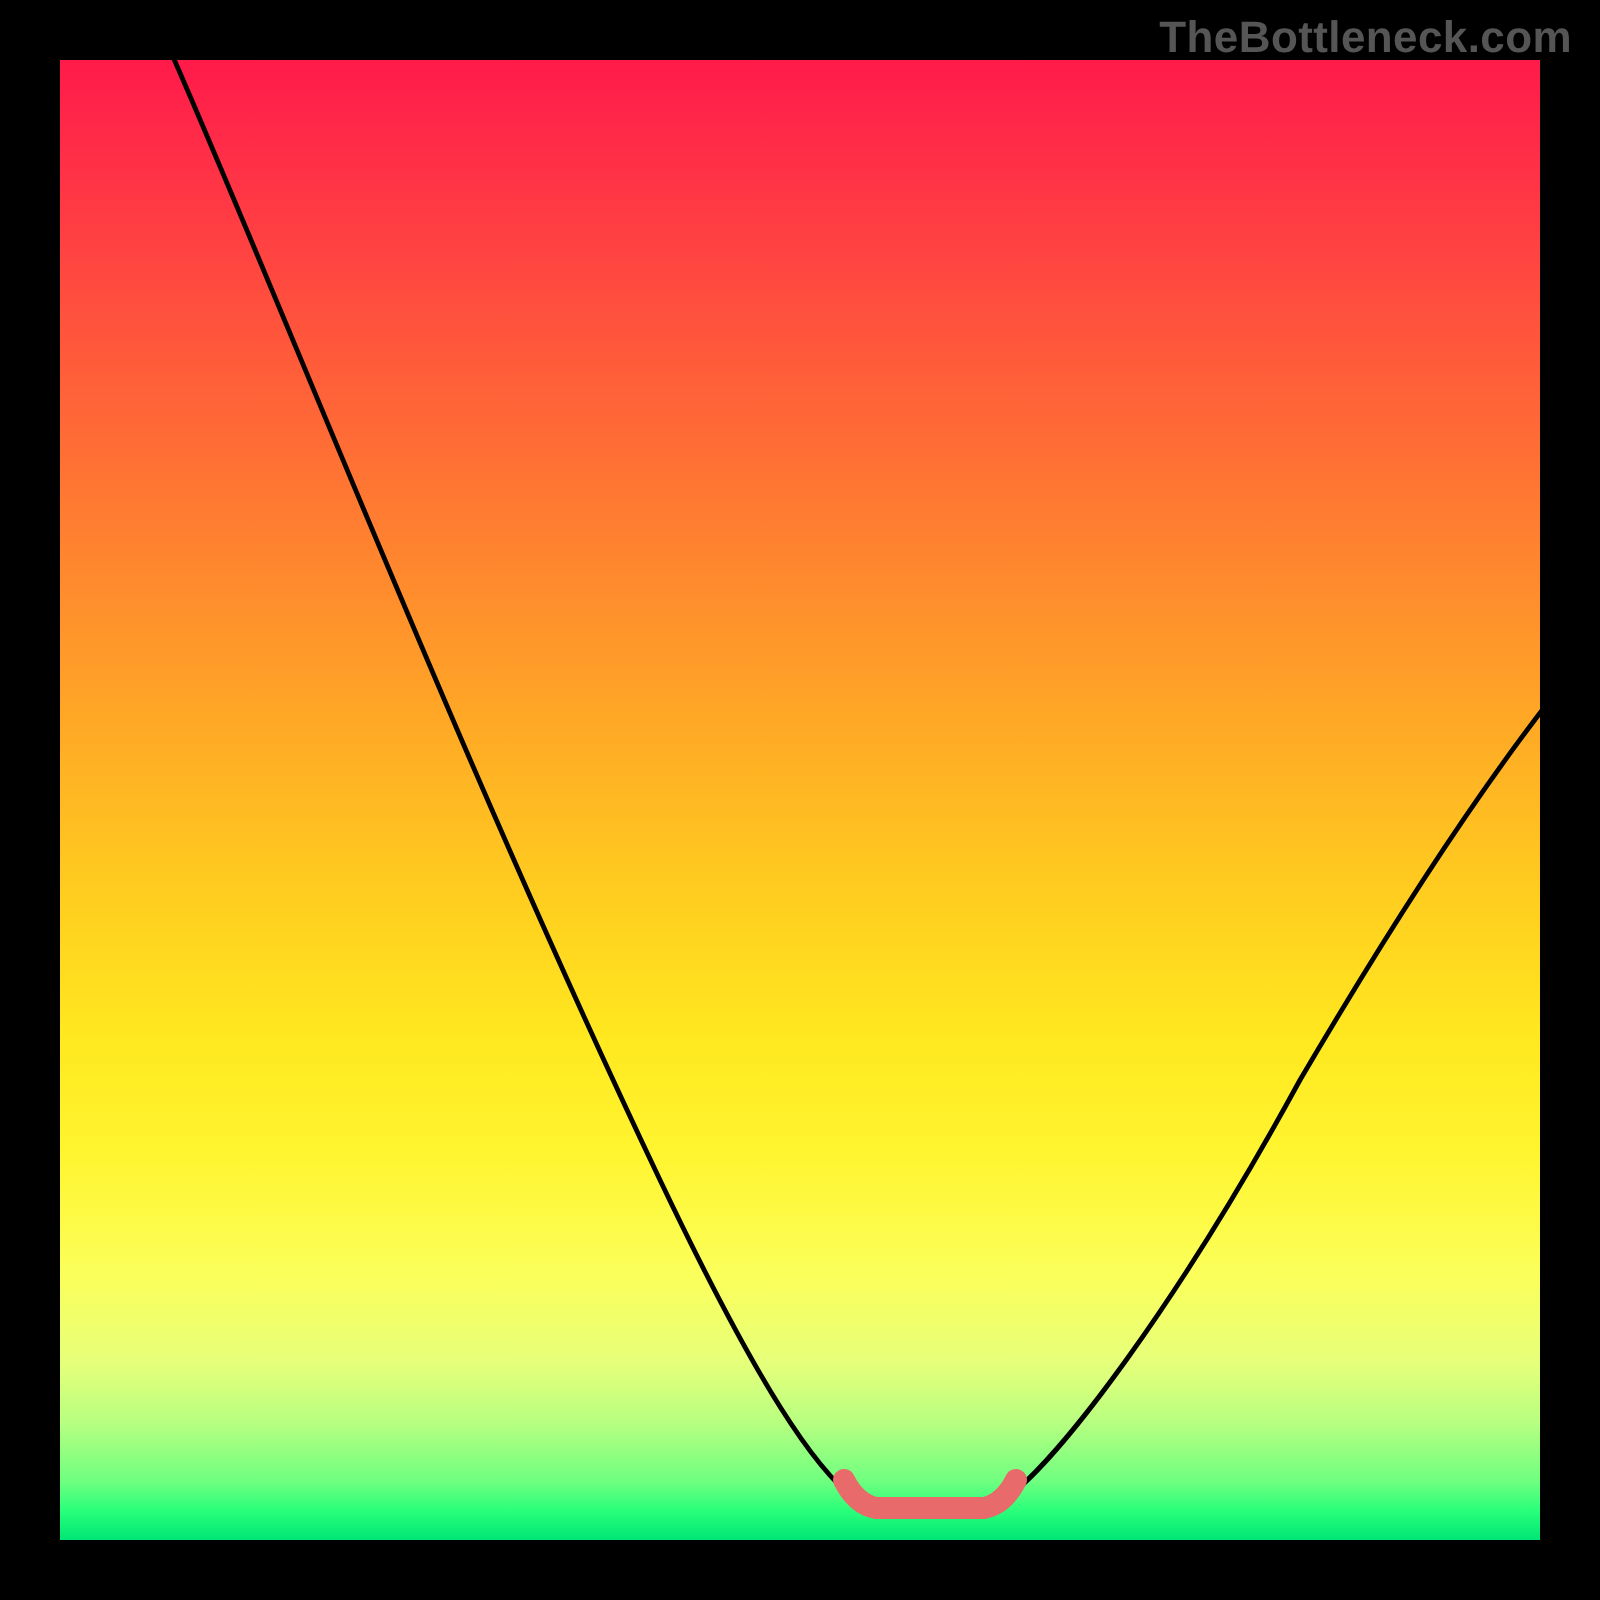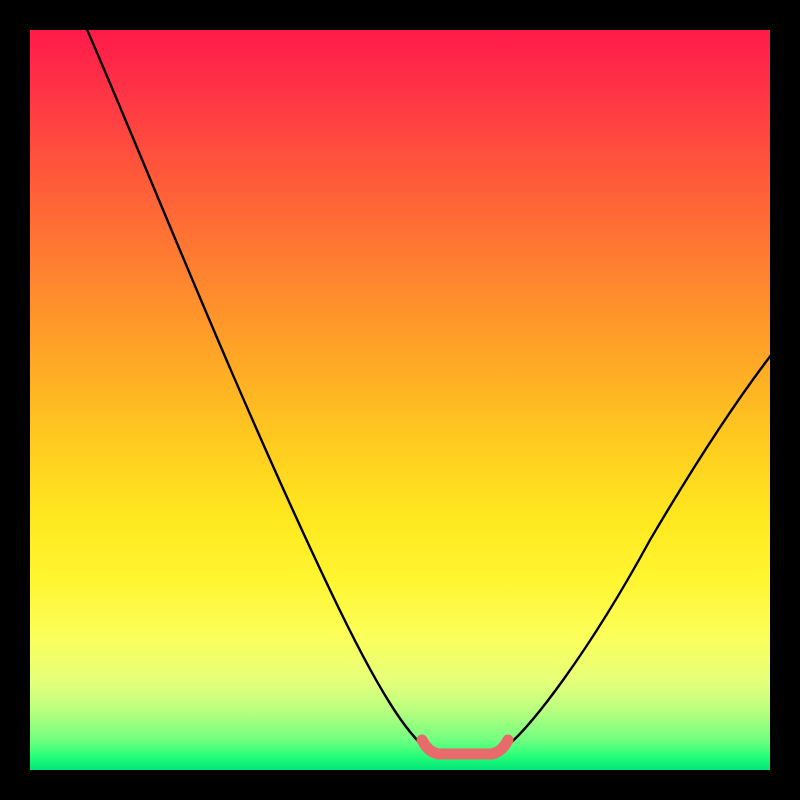--- a/index.html
+++ b/index.html
@@ -78,13 +78,14 @@
                C 500 700, 560 620, 620 510
                C 670 425, 710 365, 745 320" fill="none" stroke="#000" stroke-width="2.4" stroke-linecap="round"></path>
 
       <path d="M 392 710
                Q 398 722 408 724
                L 462 724
                Q 472 722 478 710" fill="none" stroke="#e86a6a" stroke-width="11" stroke-linecap="round" stroke-linejoin="round"></path>
     </svg>
   </div>
 
+  <div class="watermark">TheBottleneck.com</div>
 </div>
 
 </body></html>

